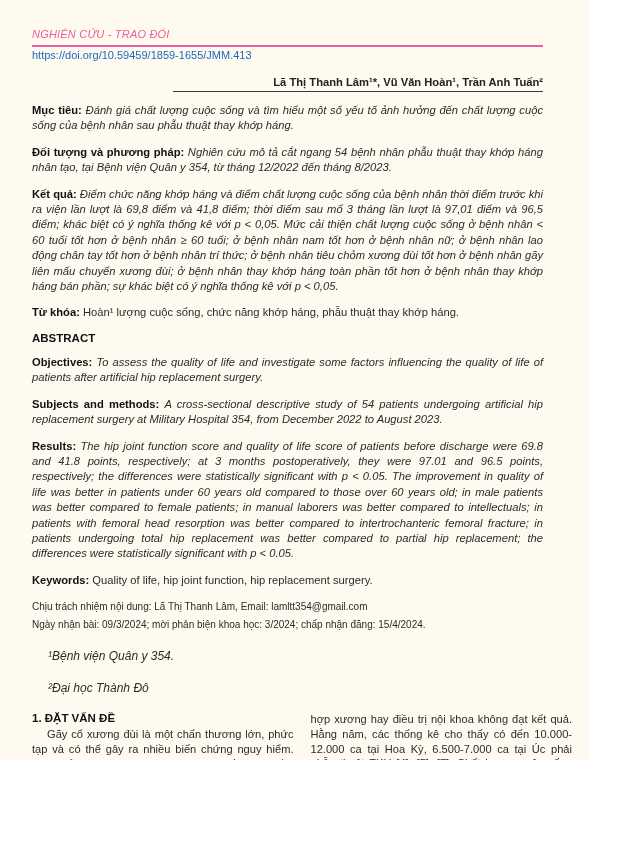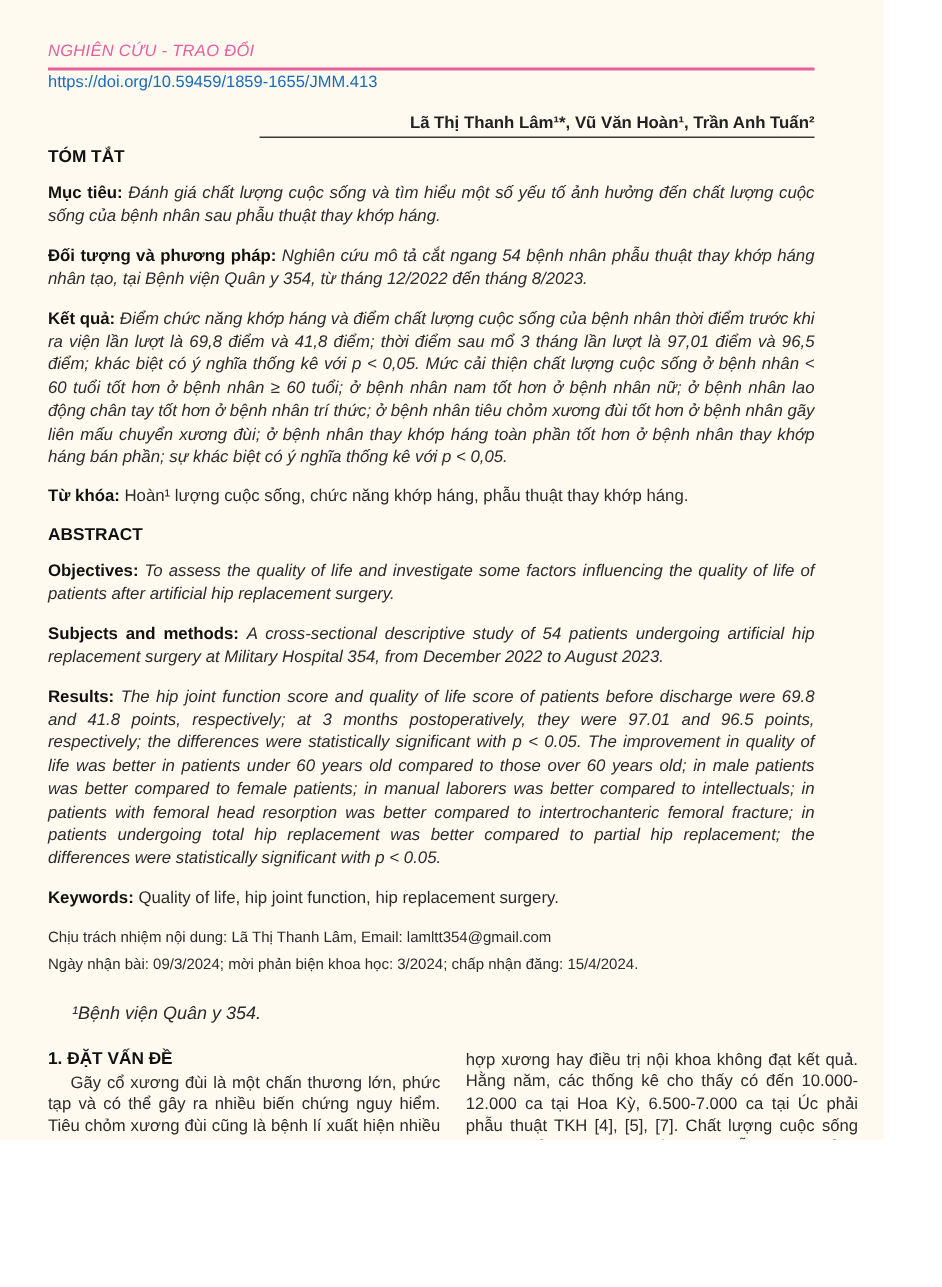--- a/index.html
+++ b/index.html
@@ -75,39 +75,39 @@
 
   <a class="doi" href="#">https://doi.org/10.59459/1859-1655/JMM.413</a>
 
 
   <div class="authors-row">
     <span class="authors">Lã Thị Thanh Lâm¹*, Vũ Văn Hoàn¹, Trần Anh Tuấn²</span>
   </div>
 
   <div class="content">
 
-    <h2 class="sec">TÓM TẮT</h2>
 
     <p class="para"><b>Mục tiêu:</b> <i>Đánh giá chất lượng cuộc sống và tìm hiểu một số yếu tố ảnh hưởng đến chất lượng cuộc sống của bệnh nhân sau phẫu thuật thay khớp háng.</i></p>
     <p class="para"><b>Đối tượng và phương pháp:</b> <i>Nghiên cứu mô tả cắt ngang 54 bệnh nhân phẫu thuật thay khớp háng nhân tạo, tại Bệnh viện Quân y 354, từ tháng 12/2022 đến tháng 8/2023.</i></p>
     <p class="para"><b>Kết quả:</b> <i>Điểm chức năng khớp háng và điểm chất lượng cuộc sống của bệnh nhân thời điểm trước khi ra viện lần lượt là 69,8 điểm và 41,8 điểm; thời điểm sau mổ 3 tháng lần lượt là 97,01 điểm và 96,5 điểm; khác biệt có ý nghĩa thống kê với p &lt; 0,05. Mức cải thiện chất lượng cuộc sống ở bệnh nhân &lt; 60 tuổi tốt hơn ở bệnh nhân ≥ 60 tuổi; ở bệnh nhân nam tốt hơn ở bệnh nhân nữ; ở bệnh nhân lao động chân tay tốt hơn ở bệnh nhân trí thức; ở bệnh nhân tiêu chỏm xương đùi tốt hơn ở bệnh nhân gãy liên mấu chuyển xương đùi; ở bệnh nhân thay khớp háng toàn phần tốt hơn ở bệnh nhân thay khớp háng bán phần; sự khác biệt có ý nghĩa thống kê với p &lt; 0,05.</i></p>
     <p class="para"><b>Từ khóa:</b> <span>Hoàn¹ lượng cuộc sống, chức năng khớp háng, phẫu thuật thay khớp háng.</span></p>
 
     <h2 class="sec">ABSTRACT</h2>
 
     <p class="para"><b>Objectives:</b> <i>To assess the quality of life and investigate some factors influencing the quality of life of patients after artificial hip replacement surgery.</i></p>
     <p class="para"><b>Subjects and methods:</b> <i>A cross-sectional descriptive study of 54 patients undergoing artificial hip replacement surgery at Military Hospital 354, from December 2022 to August 2023.</i></p>
     <p class="para"><b>Results:</b> <i>The hip joint function score and quality of life score of patients before discharge were 69.8 and 41.8 points, respectively; at 3 months postoperatively, they were 97.01 and 96.5 points, respectively; the differences were statistically significant with p &lt; 0.05. The improvement in quality of life was better in patients under 60 years old compared to those over 60 years old; in male patients was better compared to female patients; in manual laborers was better compared to intellectuals; in patients with femoral head resorption was better compared to intertrochanteric femoral fracture; in patients undergoing total hip replacement was better compared to partial hip replacement; the differences were statistically significant with p &lt; 0.05.</i></p>
     <p class="para"><b>Keywords:</b> <span>Quality of life, hip joint function, hip replacement surgery.</span></p>
 
     <p class="meta">Chịu trách nhiệm nội dung: Lã Thị Thanh Lâm, Email: lamltt354@gmail.com</p>
     <p class="meta">Ngày nhận bài: 09/3/2024; mời phản biện khoa học: 3/2024; chấp nhận đăng: 15/4/2024.</p>
 
     <div class="affil-block">
       <p class="affil">¹Bệnh viện Quân y 354.</p>
+      <p class="affil">²Đại học Thành Đô</p>
     </div>
 
   </div>
 
   <div class="columns">
     <div class="col">
       <h3 class="sec">1. ĐẶT VẤN ĐỀ</h3>
       <p class="body-p indent">Gãy cổ xương đùi là một chấn thương lớn, phức tạp và có thể gây ra nhiều biến chứng nguy hiểm. Tiêu chỏm xương đùi cũng là bệnh lí xuất hiện nhiều ở bệnh nhân (BN) cao tuổi, có nhiều bệnh lí mạn tính, đặc biệt là các BN nghiện thuốc, rượu, bia hay một vài chất kích thích khác. Phẫu thuật thay khớp háng (TKH) là chỉ định tối ưu cho những người tổn thương chỏm hoặc cổ xương đùi do chấn thương, do mắc bệnh lí ở chỏm hoặc cổ xương đùi mà mọi phương pháp điều trị như kết</p>
     </div>
     <div class="col">

